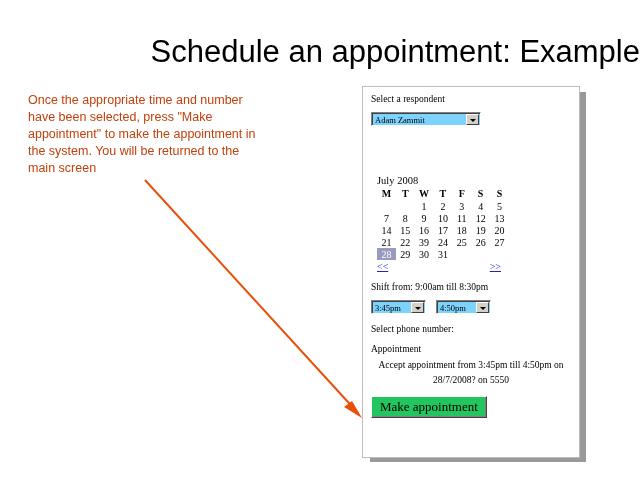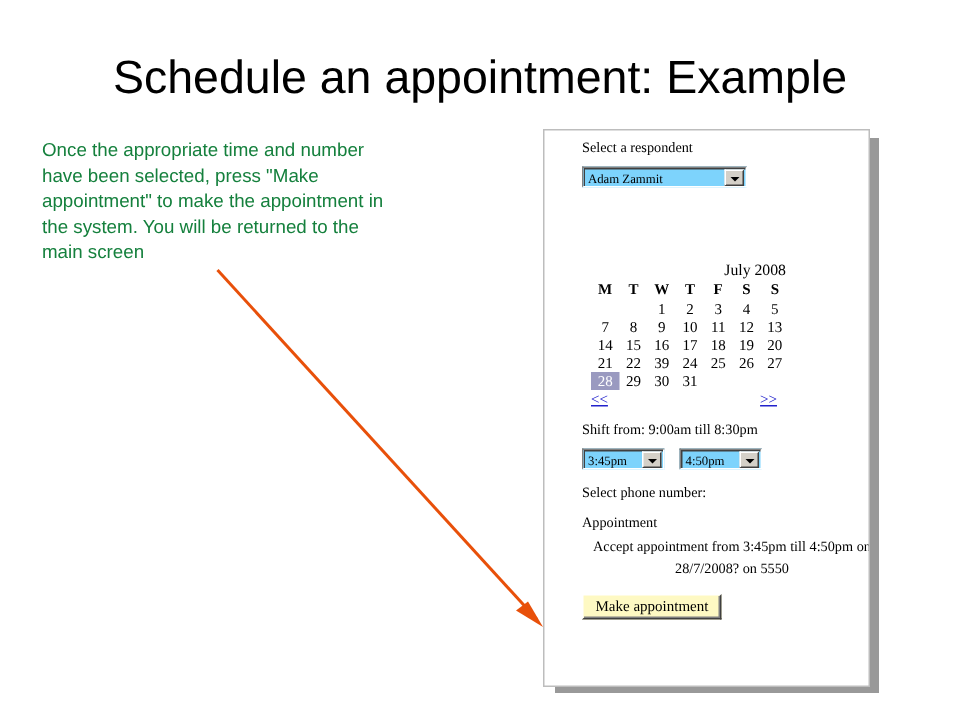--- a/index.html
+++ b/index.html
@@ -14,37 +14,37 @@
     font-family: "Liberation Sans", sans-serif;
     overflow: hidden;
   }
 
   
   .slide-title {
     position: absolute;
     left: 0;
     top: 34px;
     width: 640px;
-    text-align: center;
+    text-align: right;
     font-size: 31px;
     font-weight: normal;
     color: #000000;
     font-family: "Liberation Sans", sans-serif;
     letter-spacing: 0px;
   }
 
   
   .caption {
     position: absolute;
     left: 28px;
     top: 92px;
     width: 235px;
     font-size: 12.5px;
     line-height: 17px;
-    color: #15803d;
+    color: #c2410c;
   }
 
   
   .arrow-svg {
     position: absolute;
     left: 140px;
     top: 175px;
     width: 240px;
     height: 250px;
     pointer-events: none;
@@ -65,21 +65,21 @@
     top: 86px;
     width: 216px;
     height: 370px;
     background: #ffffff;
     border: 1px solid #bdbdbd;
     overflow: hidden;
     font-family: "Liberation Serif", serif;
   }
   .shot-inner {
     position: absolute;
-    left: 17px;
+    left: 0;
     top: 0;
     width: 216px;
     height: 370px;
     padding: 6px 8px;
     box-sizing: border-box;
   }
 
   .lbl {
     font-family: "Liberation Serif", serif;
     font-size: 9.5px;
@@ -138,21 +138,21 @@
 
   
   .cal {
     margin: 2px 0 0 6px;
     width: 130px;
     font-family: "Liberation Serif", serif;
     font-size: 10px;
     color: #000000;
   }
   .cal-month {
-    text-align: right;
+    text-align: left;
     font-size: 10.5px;
     margin-bottom: 1px;
     margin-top: 48px;
   }
   .cal table {
     border-collapse: collapse;
     width: 132px;
   }
   .cal th {
     font-size: 10px;
@@ -199,27 +199,27 @@
     line-height: 12px;
     color: #000000;
     margin: 3px 0 0 0;
     text-align: center;
   }
 
   .btn {
     display: inline-block;
     margin-top: 10px;
     padding: 2px 8px;
-    background: #fef9c3;
+    background: #22c55e;
     border: 1px solid #ffffff;
     border-right-color: #404040;
     border-bottom-color: #404040;
     box-shadow: inset -1px -1px 0 #808080;
     font-family: "Liberation Serif", serif;
-    font-size: 10px;
+    font-size: 13px;
     color: #000000;
     cursor: pointer;
   }
 </style>
 </head>
 <body>
 
 <div class="slide-title">Schedule an appointment: Example</div>
 
 <div class="caption">Once the appropriate time and number have been selected, press "Make appointment" to make the appointment in the system. You will be returned to the main screen</div>

